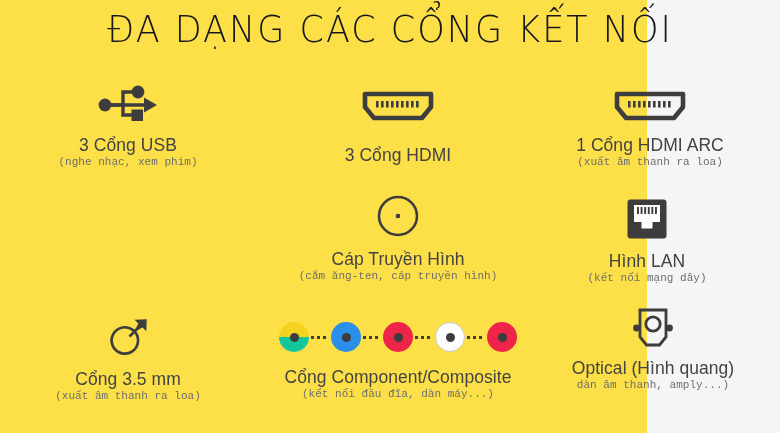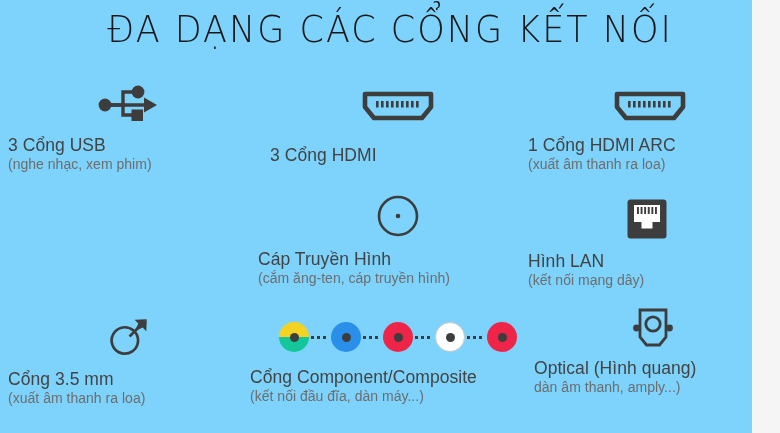--- a/index.html
+++ b/index.html
@@ -8,64 +8,65 @@
   }
   body {
     width: 780px;
     height: 433px;
     background: #f5f5f5;
     font-family: "Liberation Sans", sans-serif;
     overflow: hidden;
   }
   #infographic {
     position: relative;
-    width: 752px;
+    width: 647px;
     height: 433px;
-    background: #7dd3fc;
+    background: #fde047;
   }
   
   .title {
     position: absolute;
     top: 8px;
     left: 0;
     width: 780px;
     text-align: center;
     font-family: "DejaVu Sans", sans-serif;
     font-size: 35px;
     font-weight: 100;
     letter-spacing: 2.0px;
     color: #17171a;
     white-space: nowrap;
     transform: scaleY(1.06);
     transform-origin: top center;
   }
   
   .cell {
     position: absolute;
-    text-align: left;
+    text-align: center;
   }
   .icon-wrap {
     display: flex;
     align-items: flex-end;
     justify-content: center;
     width: 100%;
   }
   .label {
     font-size: 17.5px;
     color: #434343;
     line-height: 1.26;
     white-space: nowrap;
     letter-spacing: 0.05px;
   }
   .sub {
-    font-size: 14px;
+    font-size: 11px;
     color: #6d6d6d;
     line-height: 1.24;
     white-space: nowrap;
     letter-spacing: 0.02px;
+    font-family: Liberation Mono, monospace;
   }
 
   
   #cell-usb       { left: 8px;   top: 78px;  width: 240px; }
   #cell-hdmi      { left: 270px; top: 78px;  width: 256px; }
   #cell-hdmi-arc  { left: 528px; top: 78px;  width: 244px; }
 
   #cell-wifi      { left: 8px;   top: 196px; width: 240px; }
   #cell-cable     { left: 258px; top: 192px; width: 280px; }
   #cell-lan       { left: 528px; top: 194px; width: 238px; }

